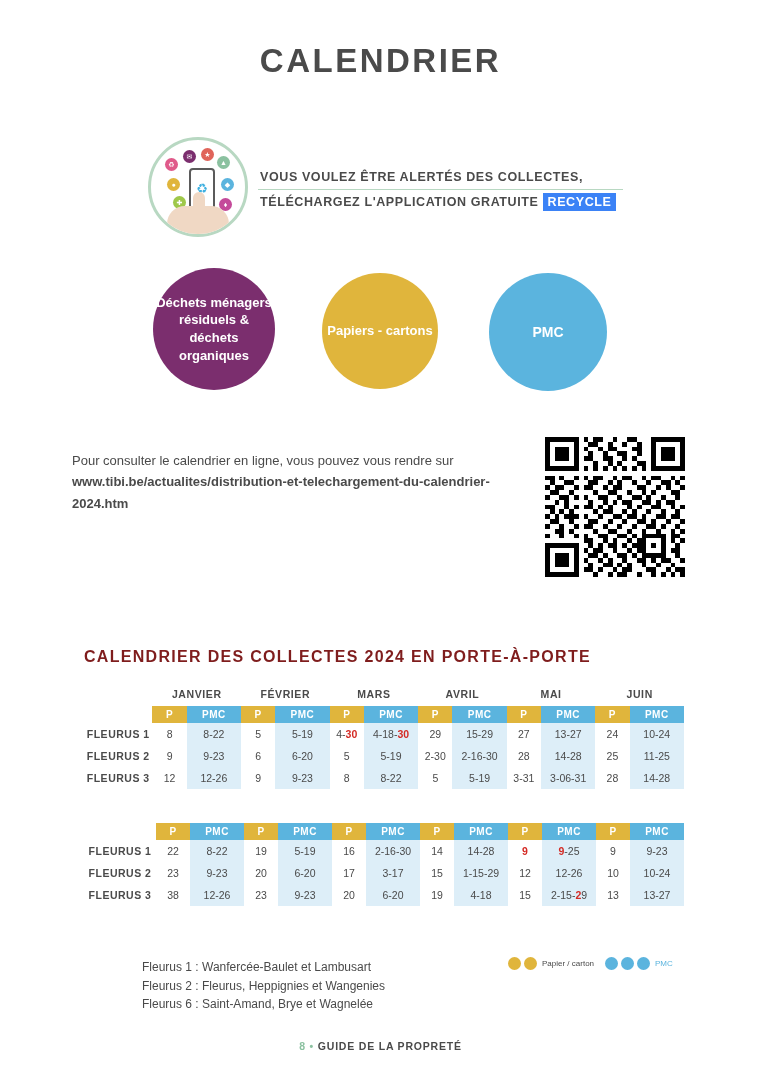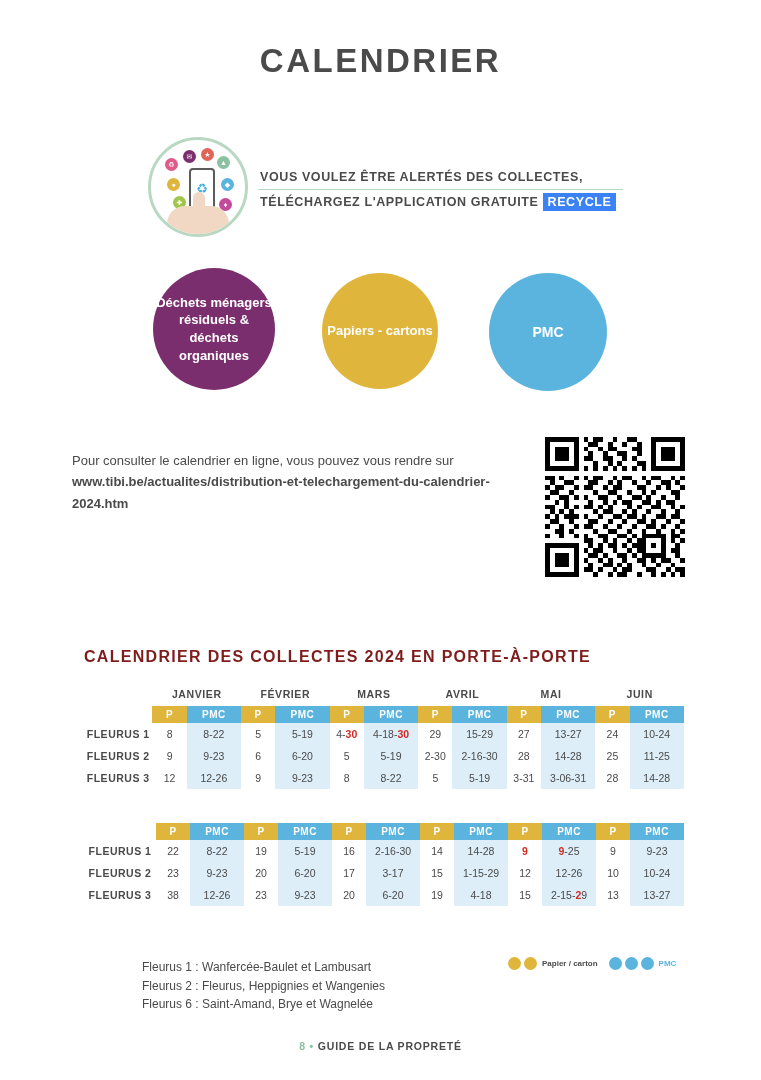--- a/index.html
+++ b/index.html
@@ -277,21 +277,21 @@
     gap: 3px;
     font-size: 8px;
     color: #4a4a4a;
   }
   .legend .dot {
     width: 13px;
     height: 13px;
     border-radius: 50%;
     display: inline-block;
   }
-  .legend .lbl { font-weight: bold; font-size: 8px; margin: 0 8px 0 2px; }
+  .legend .lbl { font-weight: normal; font-size: 8px; margin: 0 8px 0 2px; }
   .legend .lbl-blue { color: #5bb4de; }
   .dot-y { background: #e0b53c; }
   .dot-b { background: #5bb4de; }
 
   .footer {
     position: absolute;
     left: 0;
     top: 1040px;
     width: 761px;
     text-align: center;

